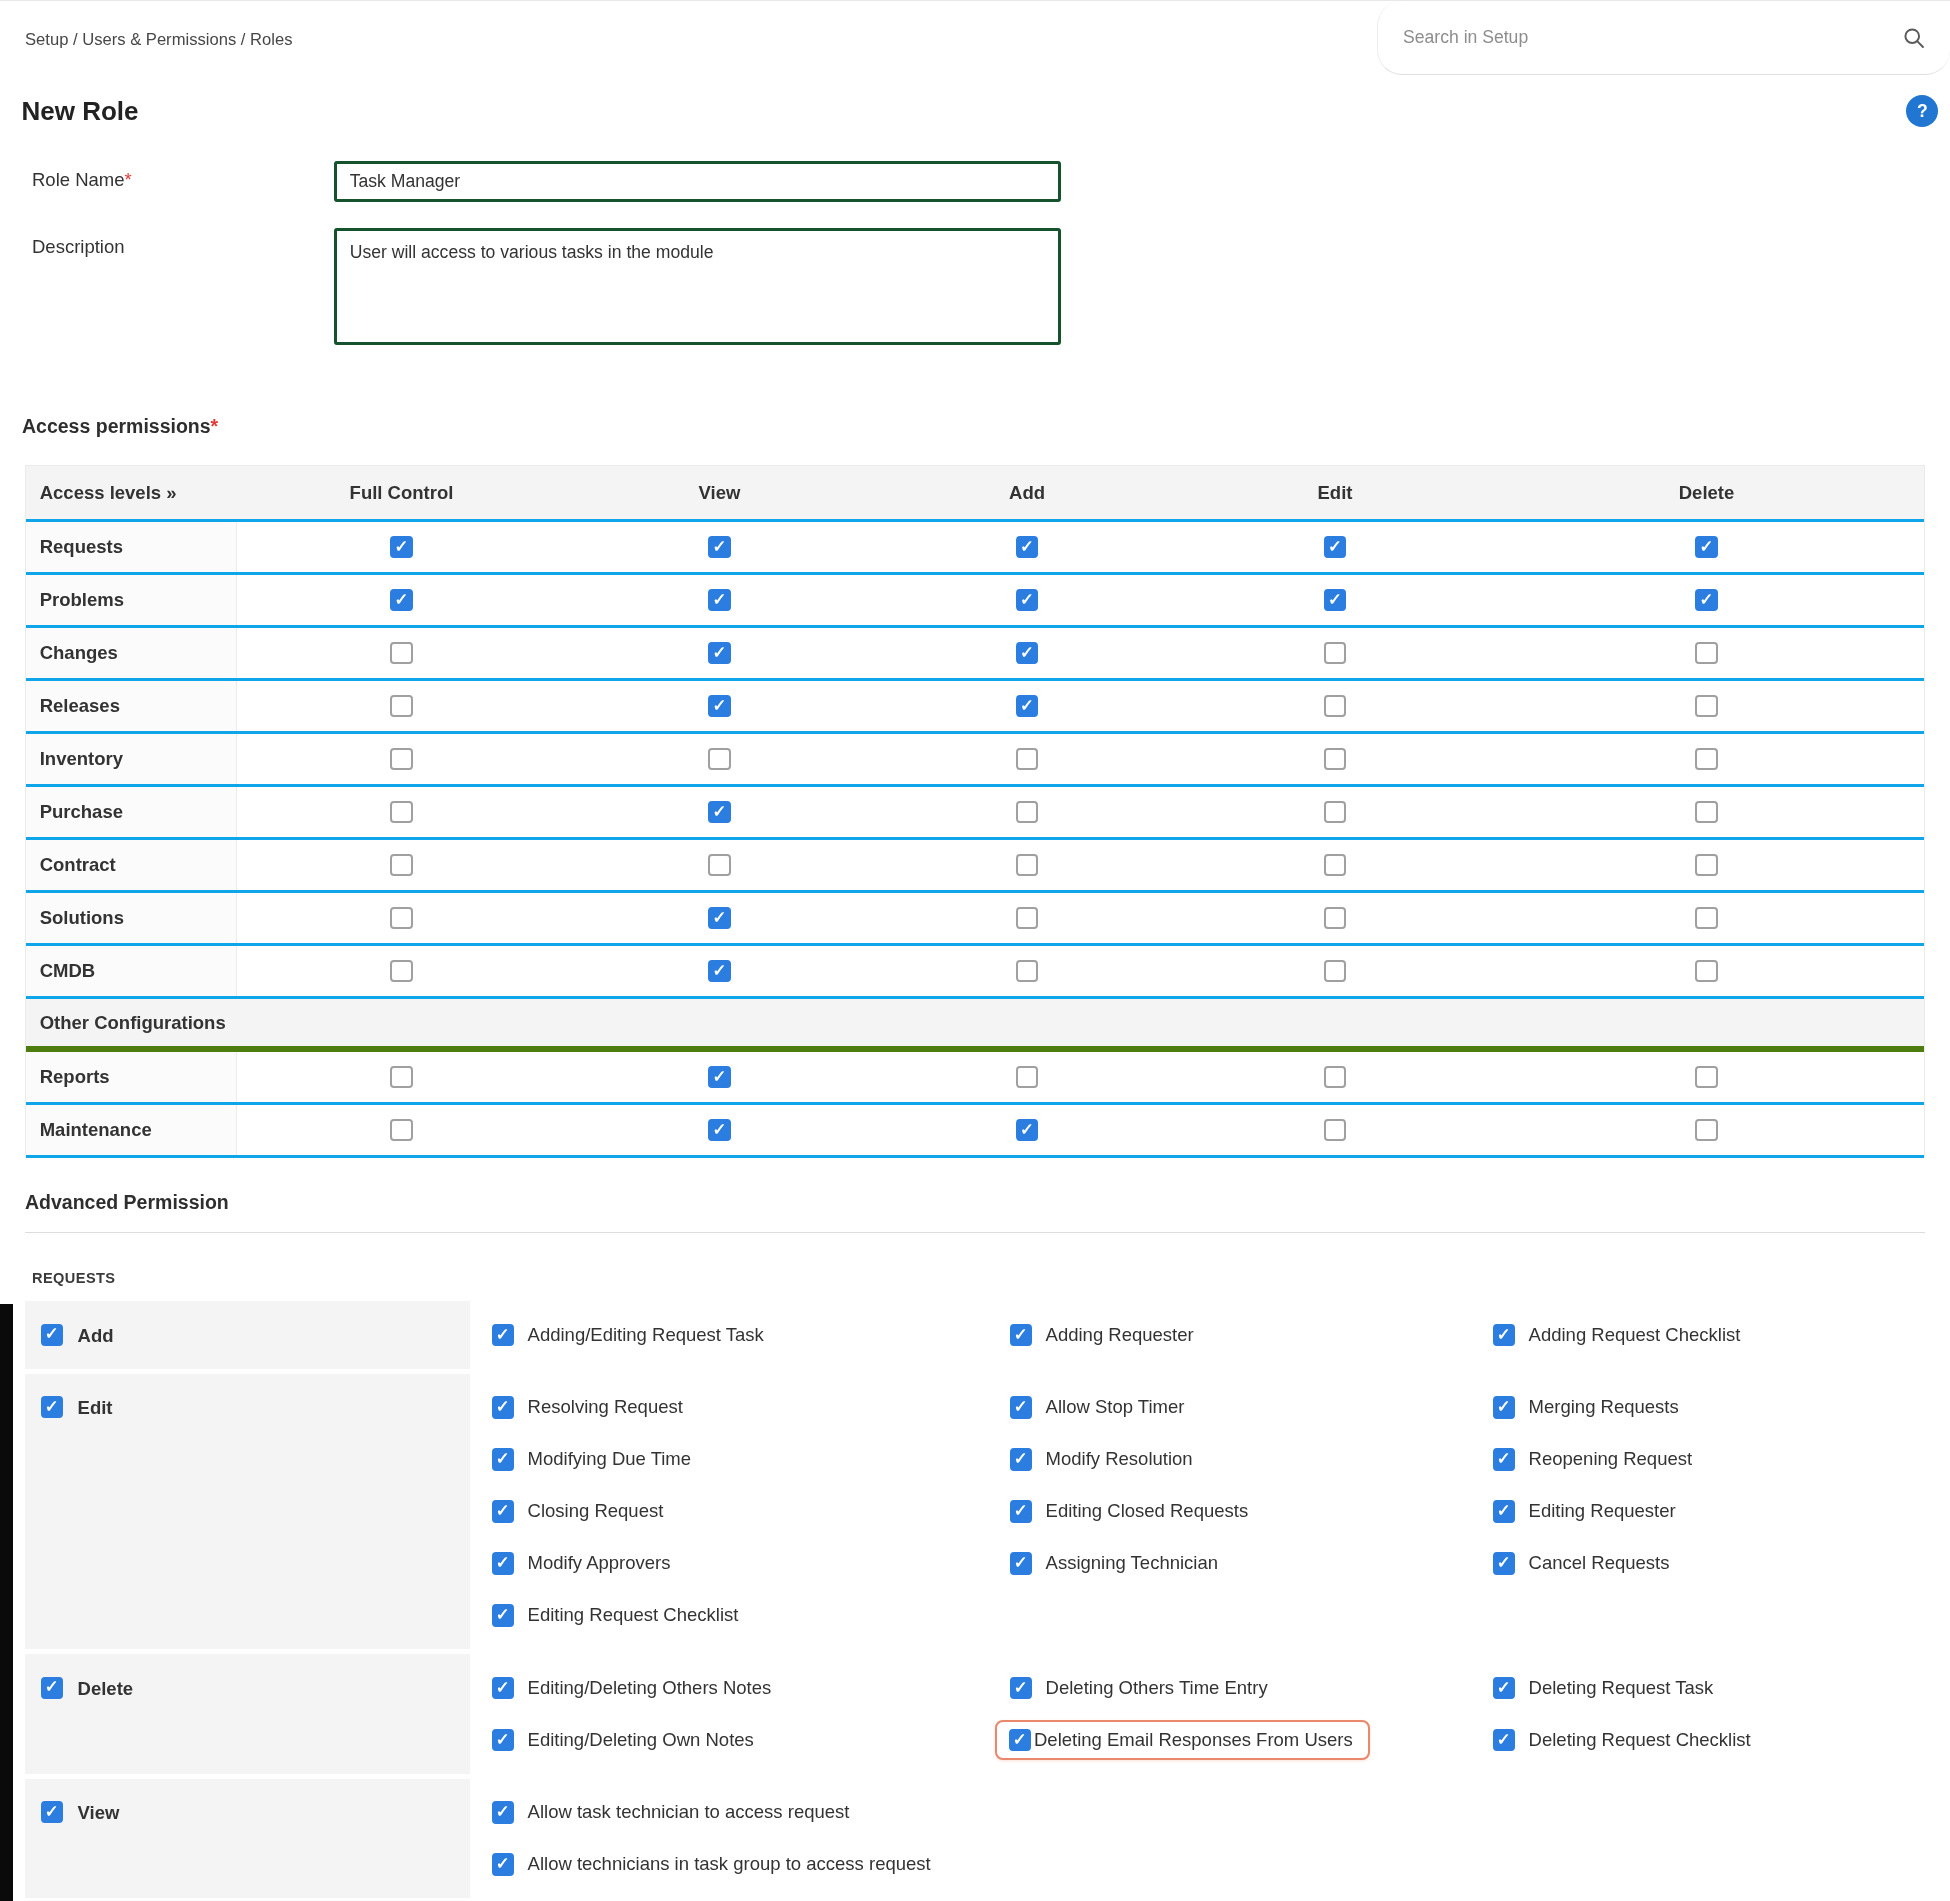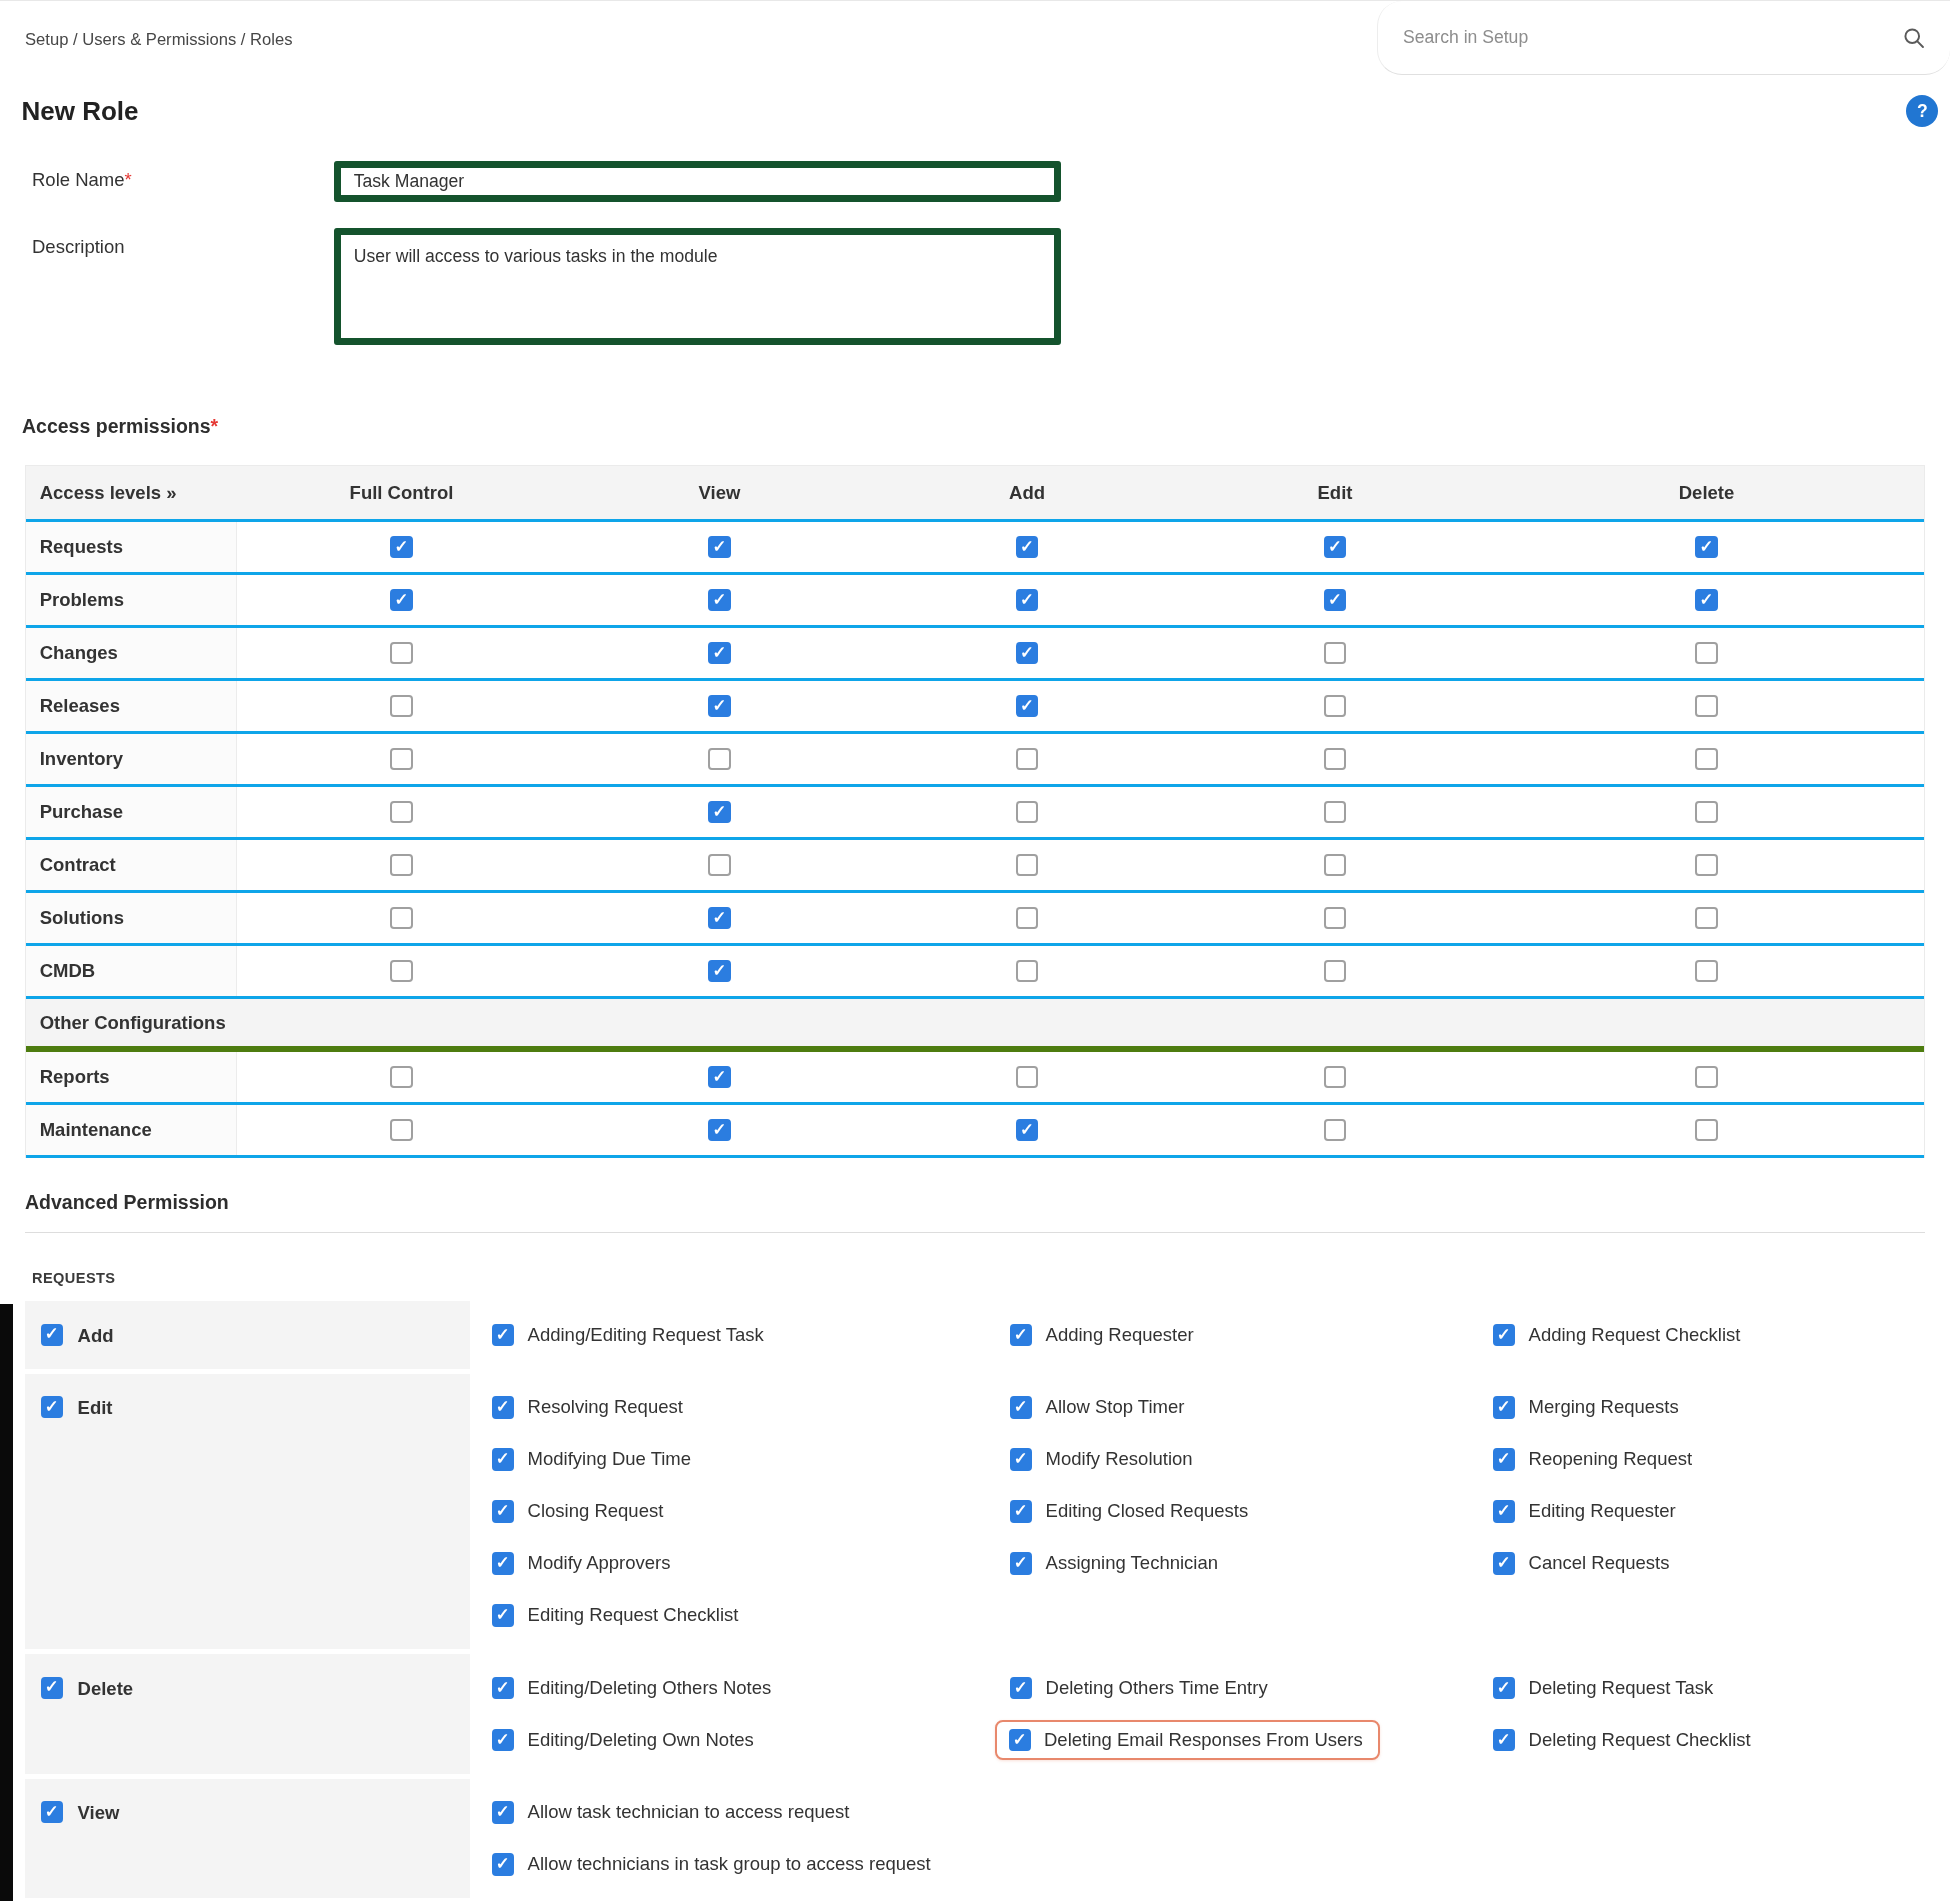--- a/index.html
+++ b/index.html
@@ -30,21 +30,21 @@
     width: 32px; height: 32px; border-radius: 50%; background: #2176d2; color: #fff;
     display: flex; align-items: center; justify-content: center; font-size: 17.6px; font-weight: 700; cursor: pointer;
   }
 
   
   .form { padding: 29px 25px 0 32px; }
   .form-row { display: flex; margin-bottom: 26px; }
   .form-label { width: 302px; font-size: 18.5px; color: #333; padding-top: 7.8px; }
   .req { color: #e53935; }
   .text-input {
-    width: 727px; height: 41px; border: 7px solid #14532d; border-radius: 2.9px;
+    width: 727px; height: 41px; border: 3px solid #14532d; border-radius: 2.9px;
     padding: 0 12.7px; font-size: 17.6px; color: #333; font-family: inherit; outline: none; background: #fff;
   }
   textarea.text-input { height: 117px; padding: 9.8px 12.7px; resize: none; line-height: 1.35; }
 
   
   .section-title { margin: 70px 25px 27px 22px; font-size: 19.5px; font-weight: 700; color: #2e2e2e; }
   .perm-table { margin: 0 25px; border: 1px solid #ebebeb; border-bottom: none; font-size: 18.5px; }
   .t-row {
     display: grid; grid-template-columns: 211px 329px 307px 308px 308px 1fr;
     border-bottom: 3px solid #0ea5e9; height: 53px; align-items: center;
@@ -83,21 +83,21 @@
   }
   .group-label { font-size: 18.5px; font-weight: 700; color: #333; padding-top: 1px; }
   .cols { flex: 1; display: flex; padding: 7.8px 0 7.8px 21.5px; }
   .col { display: flex; flex-direction: column; }
   .col1 { width: 518px; }
   .col2 { width: 483px; }
   .col3 { flex: 1; }
   .item { height: 52px; display: flex; align-items: center; gap: 13.7px; font-size: 18.5px; color: #333; }
 
   .hl {
-    display: inline-flex; align-items: flex-start; gap: 13px;
+    display: inline-flex; align-items: flex-start; gap: 3px;
     border: 2.9px solid #e8886c; border-radius: 7.8px;
     padding: 6.8px 15.6px 6.8px 11.7px; margin-left: -14.6px;
     box-shadow: 0 1px 2.9px rgba(232, 136, 108, 0.25);
     background: #fff;
   }
 
   .black-strip { position: absolute; left: 0; top: 1303px; width: 12.7px; height: 599px; background: #0a0a0a; }
 </style>
 </head>
 <body>

